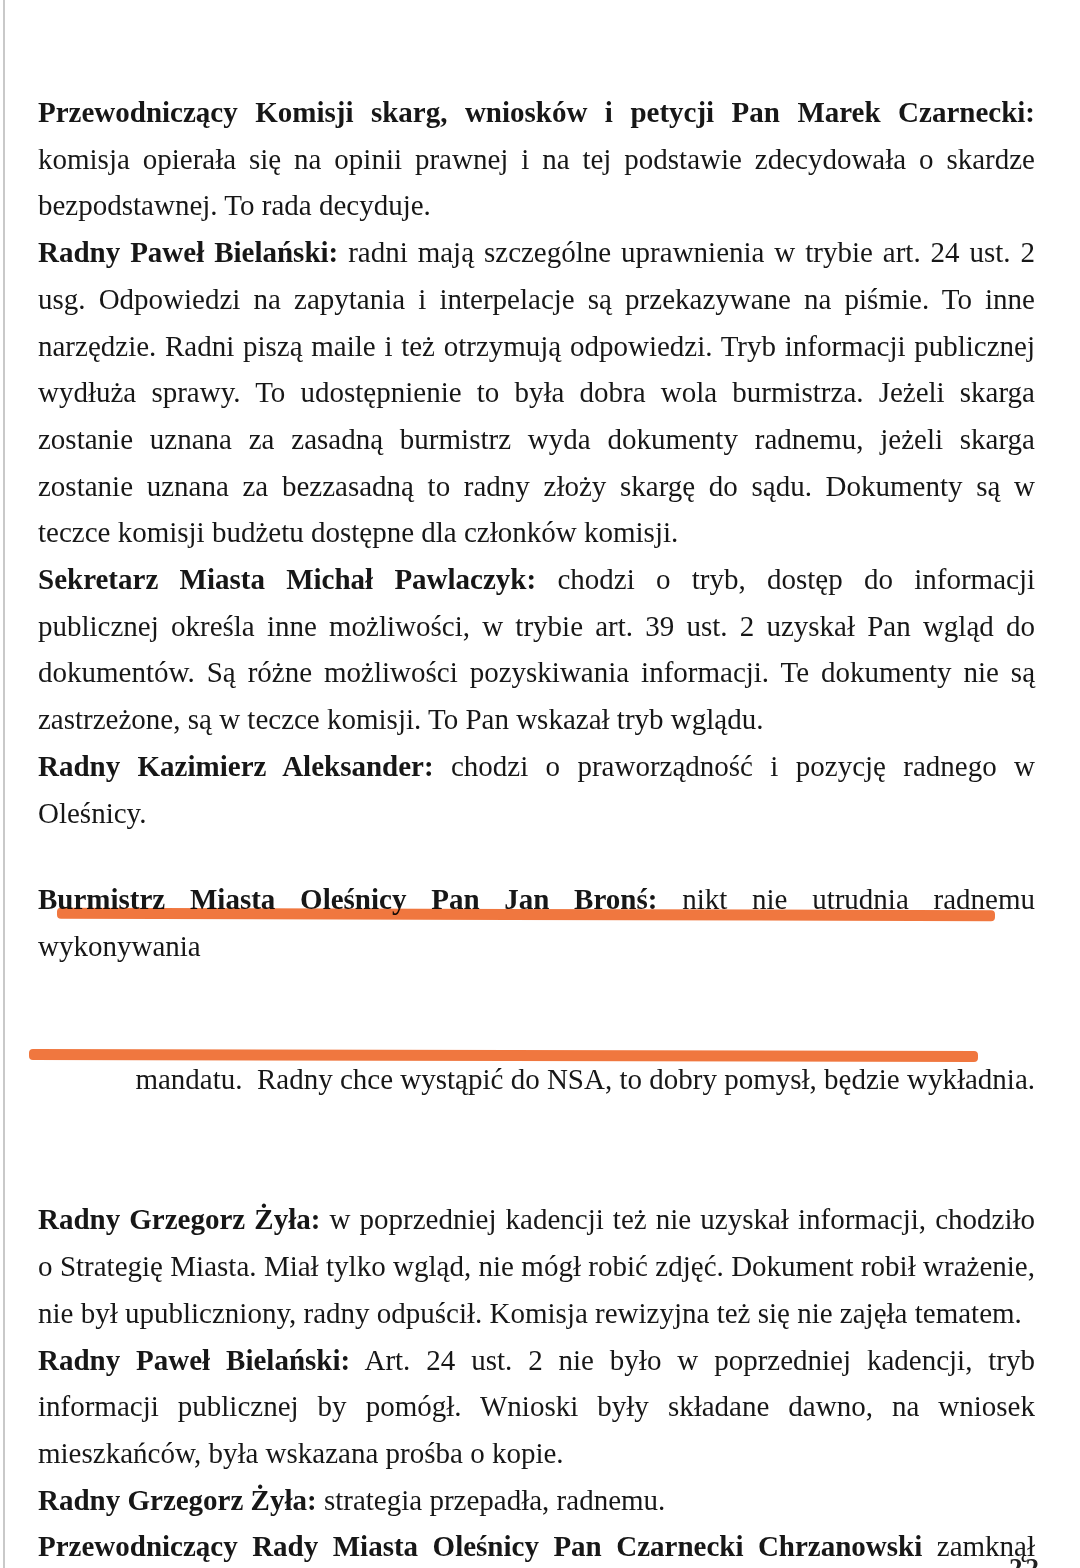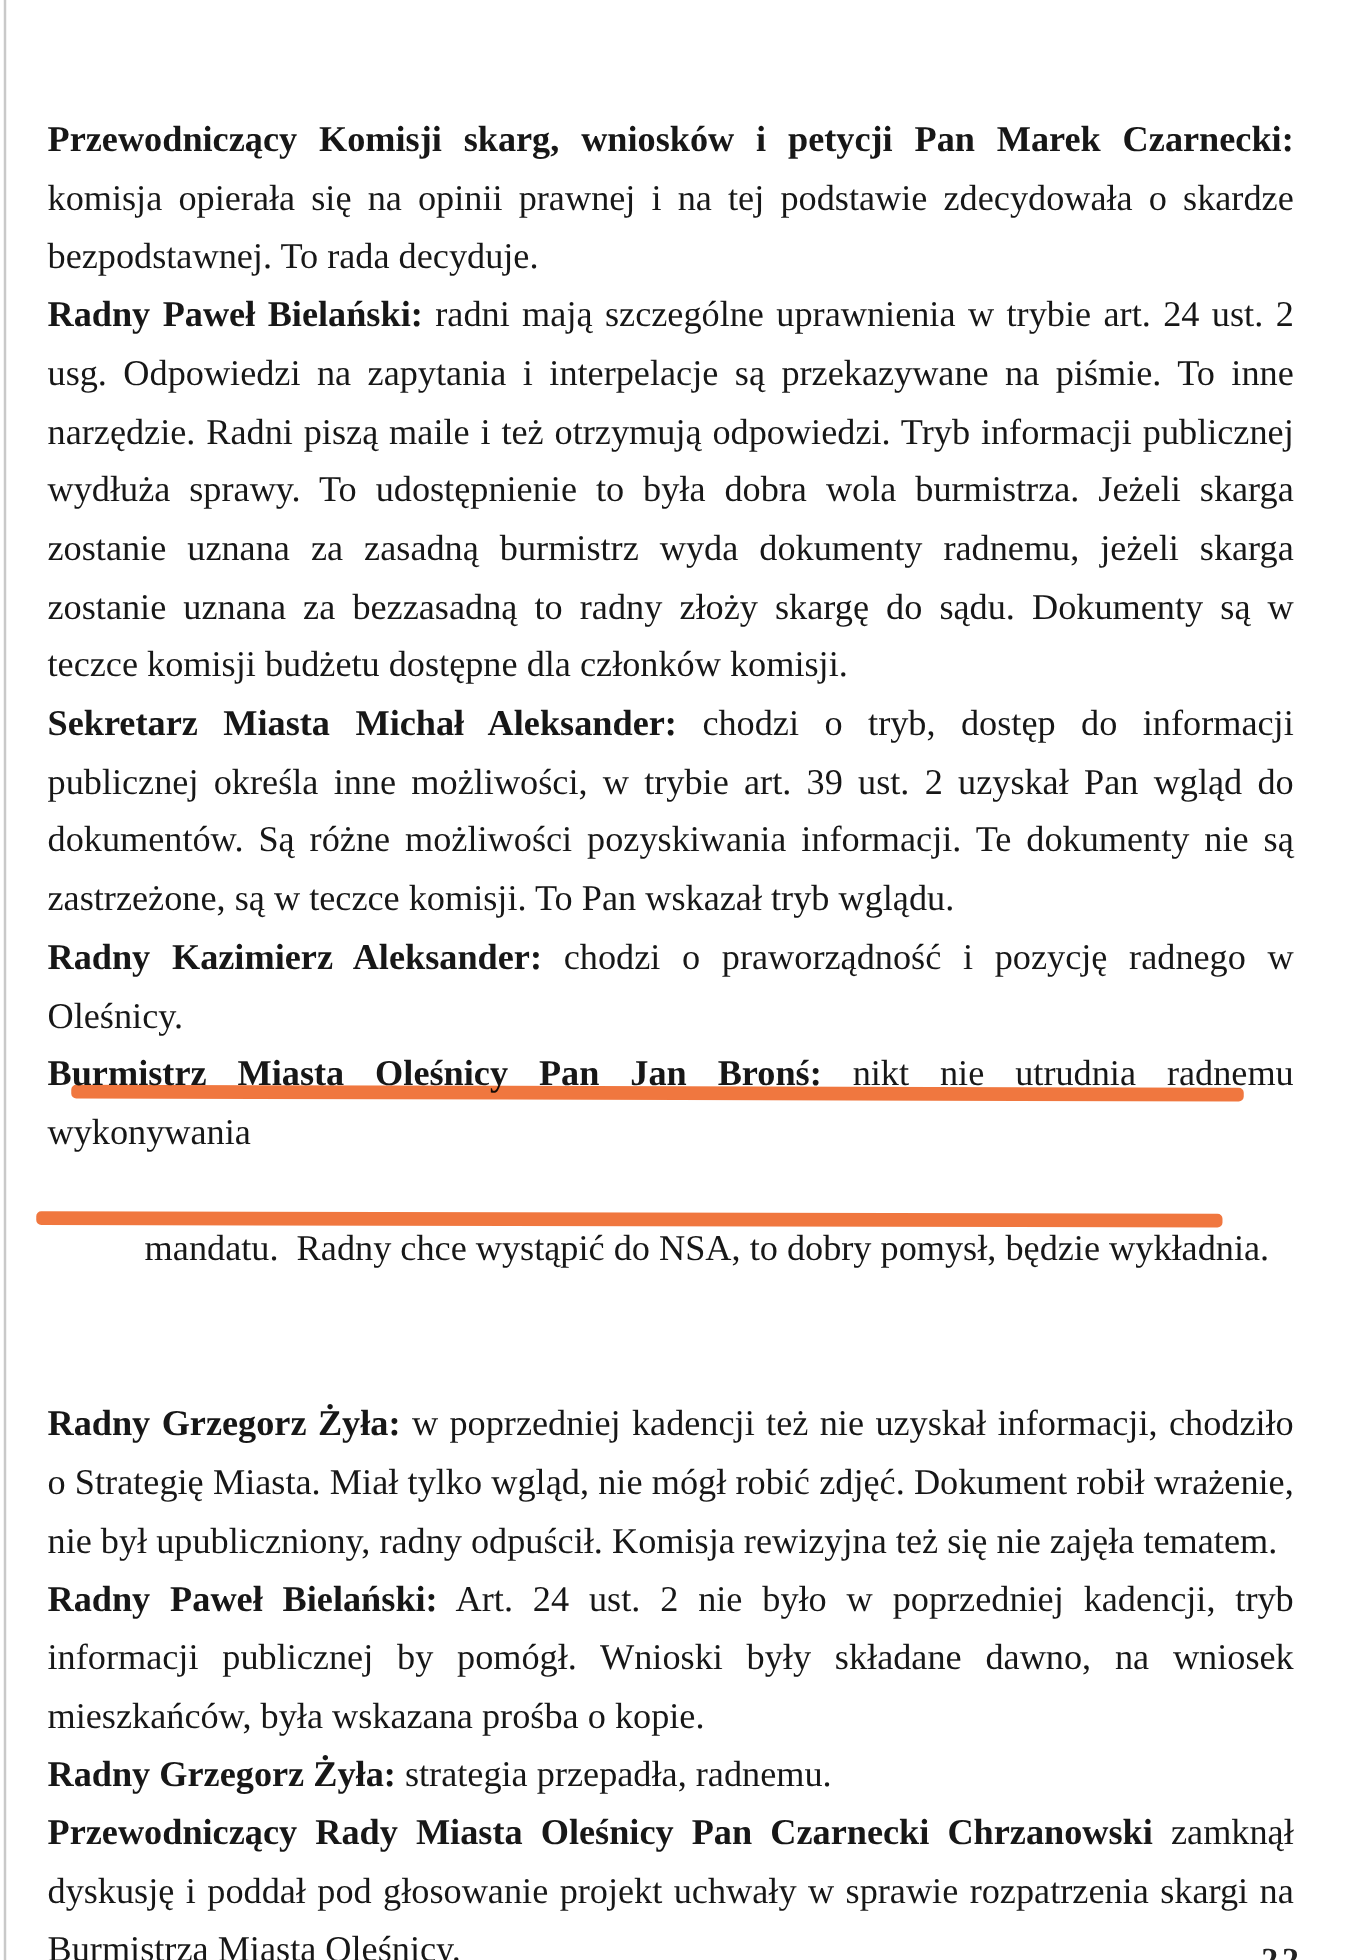--- a/index.html
+++ b/index.html
@@ -20,23 +20,23 @@
   }
   .content {
     position: absolute;
     left: 38px; top: 89px;
     width: 997px;
     font-size: 29px;
     line-height: 46.7px;
   }
   .para { margin: 0; text-align: justify; }
   .speaker { font-weight: bold; }
-  .hl-line { position: relative; }
+  .hl-line { position: relative; margin-top: 40px; }
   .hl-line--just { text-align: justify; text-align-last: justify; }
-  .hl-line--left { text-align: center; white-space: pre-wrap; font-family: Liberation Serif, serif; }
+  .hl-line--left { text-align: right; white-space: pre-wrap; font-family: Liberation Serif, serif; }
   .marker {
     position: absolute;
     height: 11px;
     border-radius: 4px;
     mix-blend-mode: multiply;
     background: #f0773f;
   }
   .marker--1 { left: 19px;  width: 938px; top: 33px; transform: rotate(0.15deg); }
   .marker--2 { left: -9px;  width: 949px; top: 40px; transform: rotate(0.12deg); }
   .page-num {
@@ -53,21 +53,21 @@
 
 <div class="page">
   <div class="edge-line"></div>
 
   <div class="content">
 
     <p class="para"><span class="speaker">Przewodniczący Komisji skarg, wniosków i petycji Pan Marek Czarnecki:</span> <span>komisja opierała się na opinii prawnej i na tej podstawie zdecydowała o skardze bezpodstawnej. To rada decyduje.</span></p>
 
     <p class="para"><span class="speaker">Radny Paweł Bielański:</span> <span>radni mają szczególne uprawnienia w trybie art. 24 ust. 2 usg. Odpowiedzi na zapytania i interpelacje są przekazywane na piśmie. To inne narzędzie. Radni piszą maile i też otrzymują odpowiedzi. Tryb informacji publicznej wydłuża sprawy. To udostępnienie to była dobra wola burmistrza. Jeżeli skarga zostanie uznana za zasadną burmistrz wyda dokumenty radnemu, jeżeli skarga zostanie uznana za bezzasadną to radny złoży skargę do sądu. Dokumenty są w teczce komisji budżetu dostępne dla członków komisji.</span></p>
 
-    <p class="para"><span class="speaker">Sekretarz Miasta Michał Aleksander:</span> <span>chodzi o tryb, dostęp do informacji publicznej określa inne możliwości, w trybie art. 39 ust. 2 uzyskał Pan wgląd do dokumentów. Są różne możliwości pozyskiwania informacji. Te dokumenty nie są zastrzeżone, są w teczce komisji. To Pan wskazał tryb wglądu.</span></p>
+    <p class="para"><span class="speaker">Sekretarz Miasta Michał Pawlaczyk:</span> <span>chodzi o tryb, dostęp do informacji publicznej określa inne możliwości, w trybie art. 39 ust. 2 uzyskał Pan wgląd do dokumentów. Są różne możliwości pozyskiwania informacji. Te dokumenty nie są zastrzeżone, są w teczce komisji. To Pan wskazał tryb wglądu.</span></p>
 
     <p class="para"><span class="speaker">Radny Kazimierz Aleksander:</span> <span>chodzi o praworządność i pozycję radnego w Oleśnicy.</span></p>
 
     <div>
       <div class="hl-line hl-line--just">
         <span class="speaker">Burmistrz Miasta Oleśnicy Pan Jan Bronś:</span> <span>nikt nie utrudnia radnemu wykonywania</span>
         <div class="marker marker--1" style="background: rgb(240, 119, 63);"></div>
       </div>
       <div class="hl-line hl-line--left">
         <span>mandatu.  Radny chce wystąpić do NSA, to dobry pomysł, będzie wykładnia.</span>

